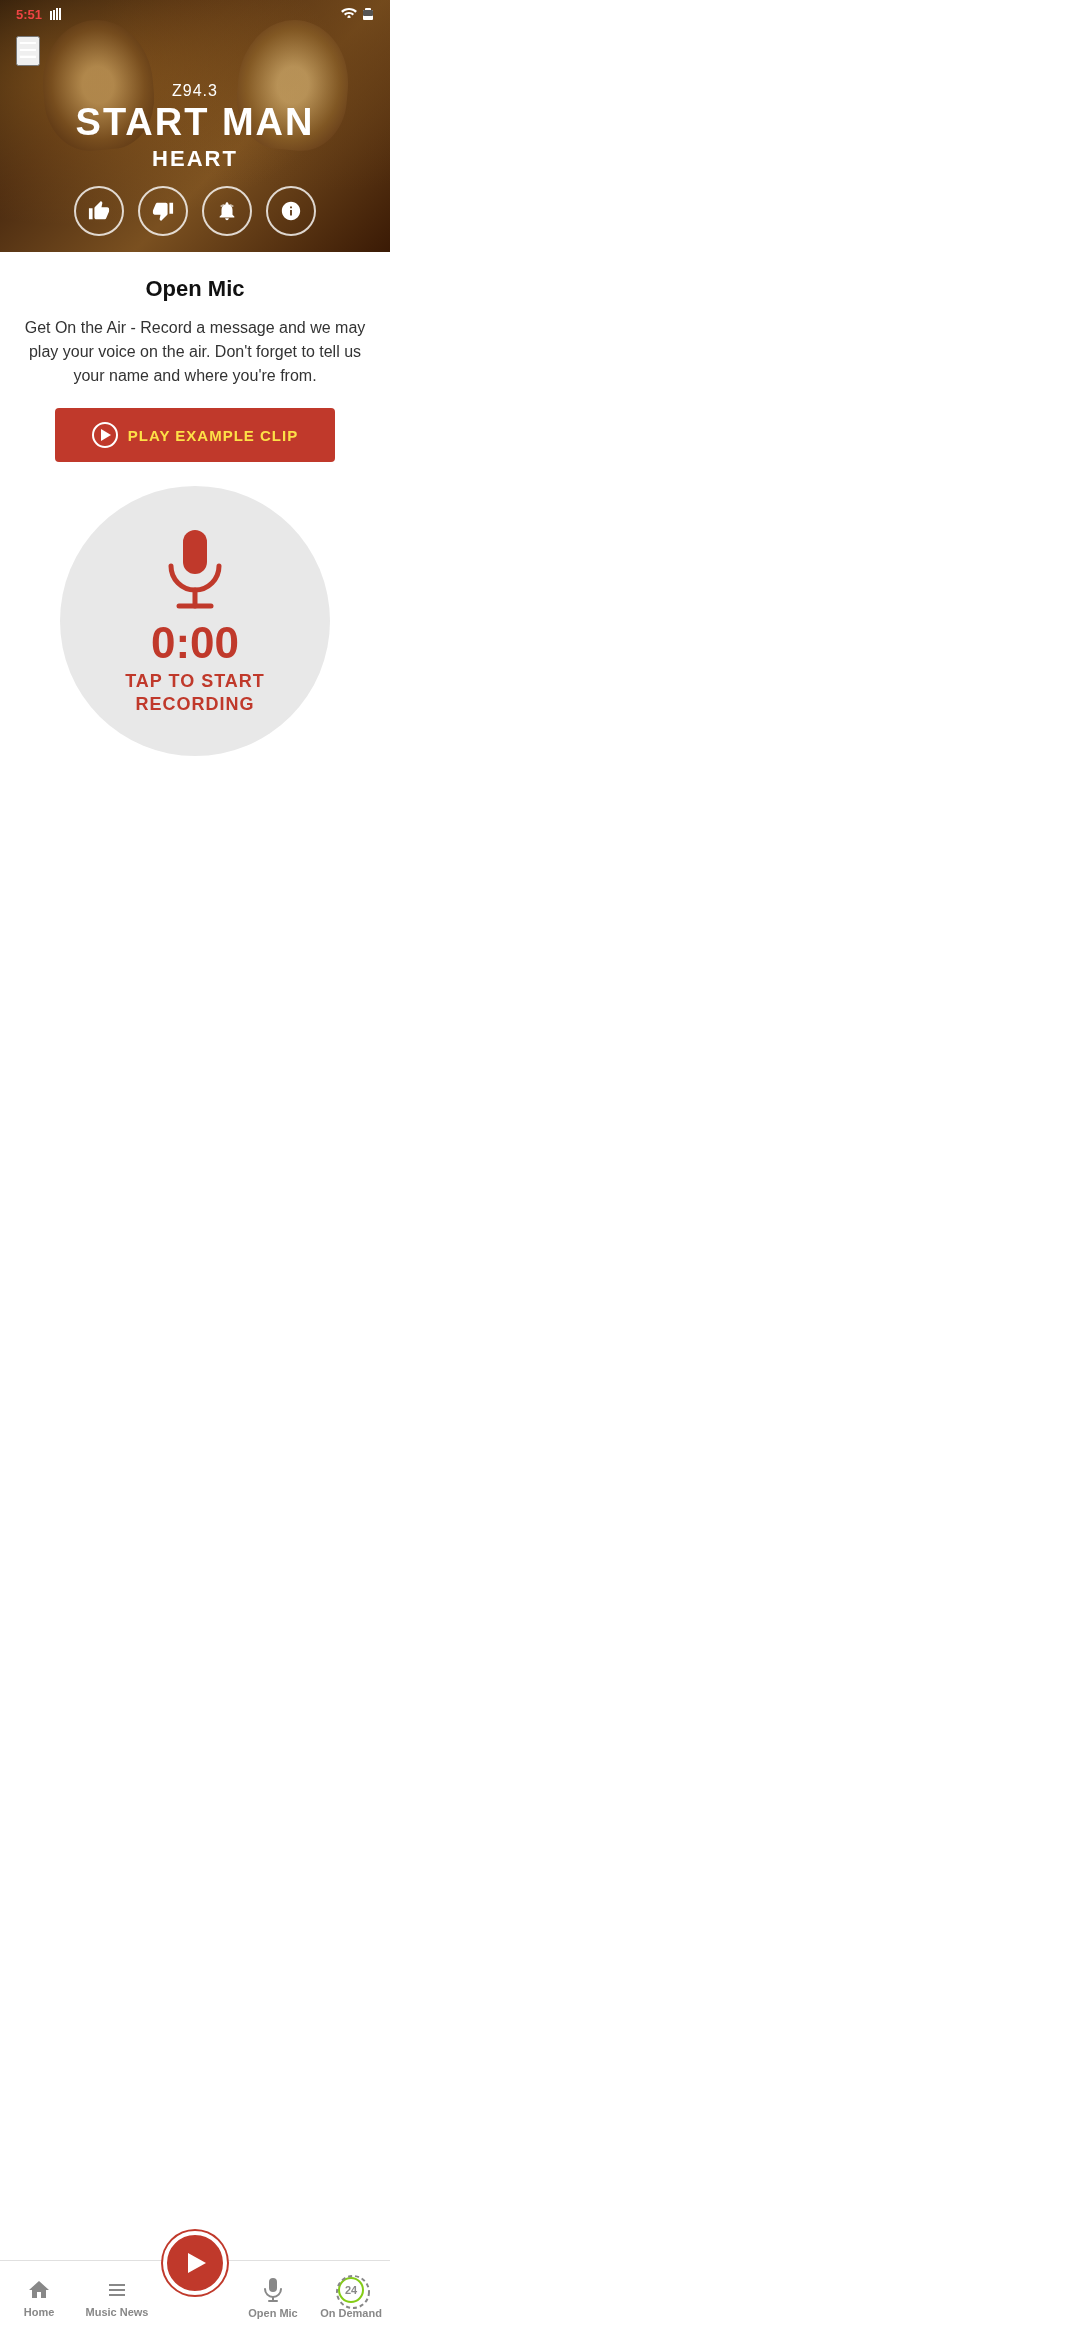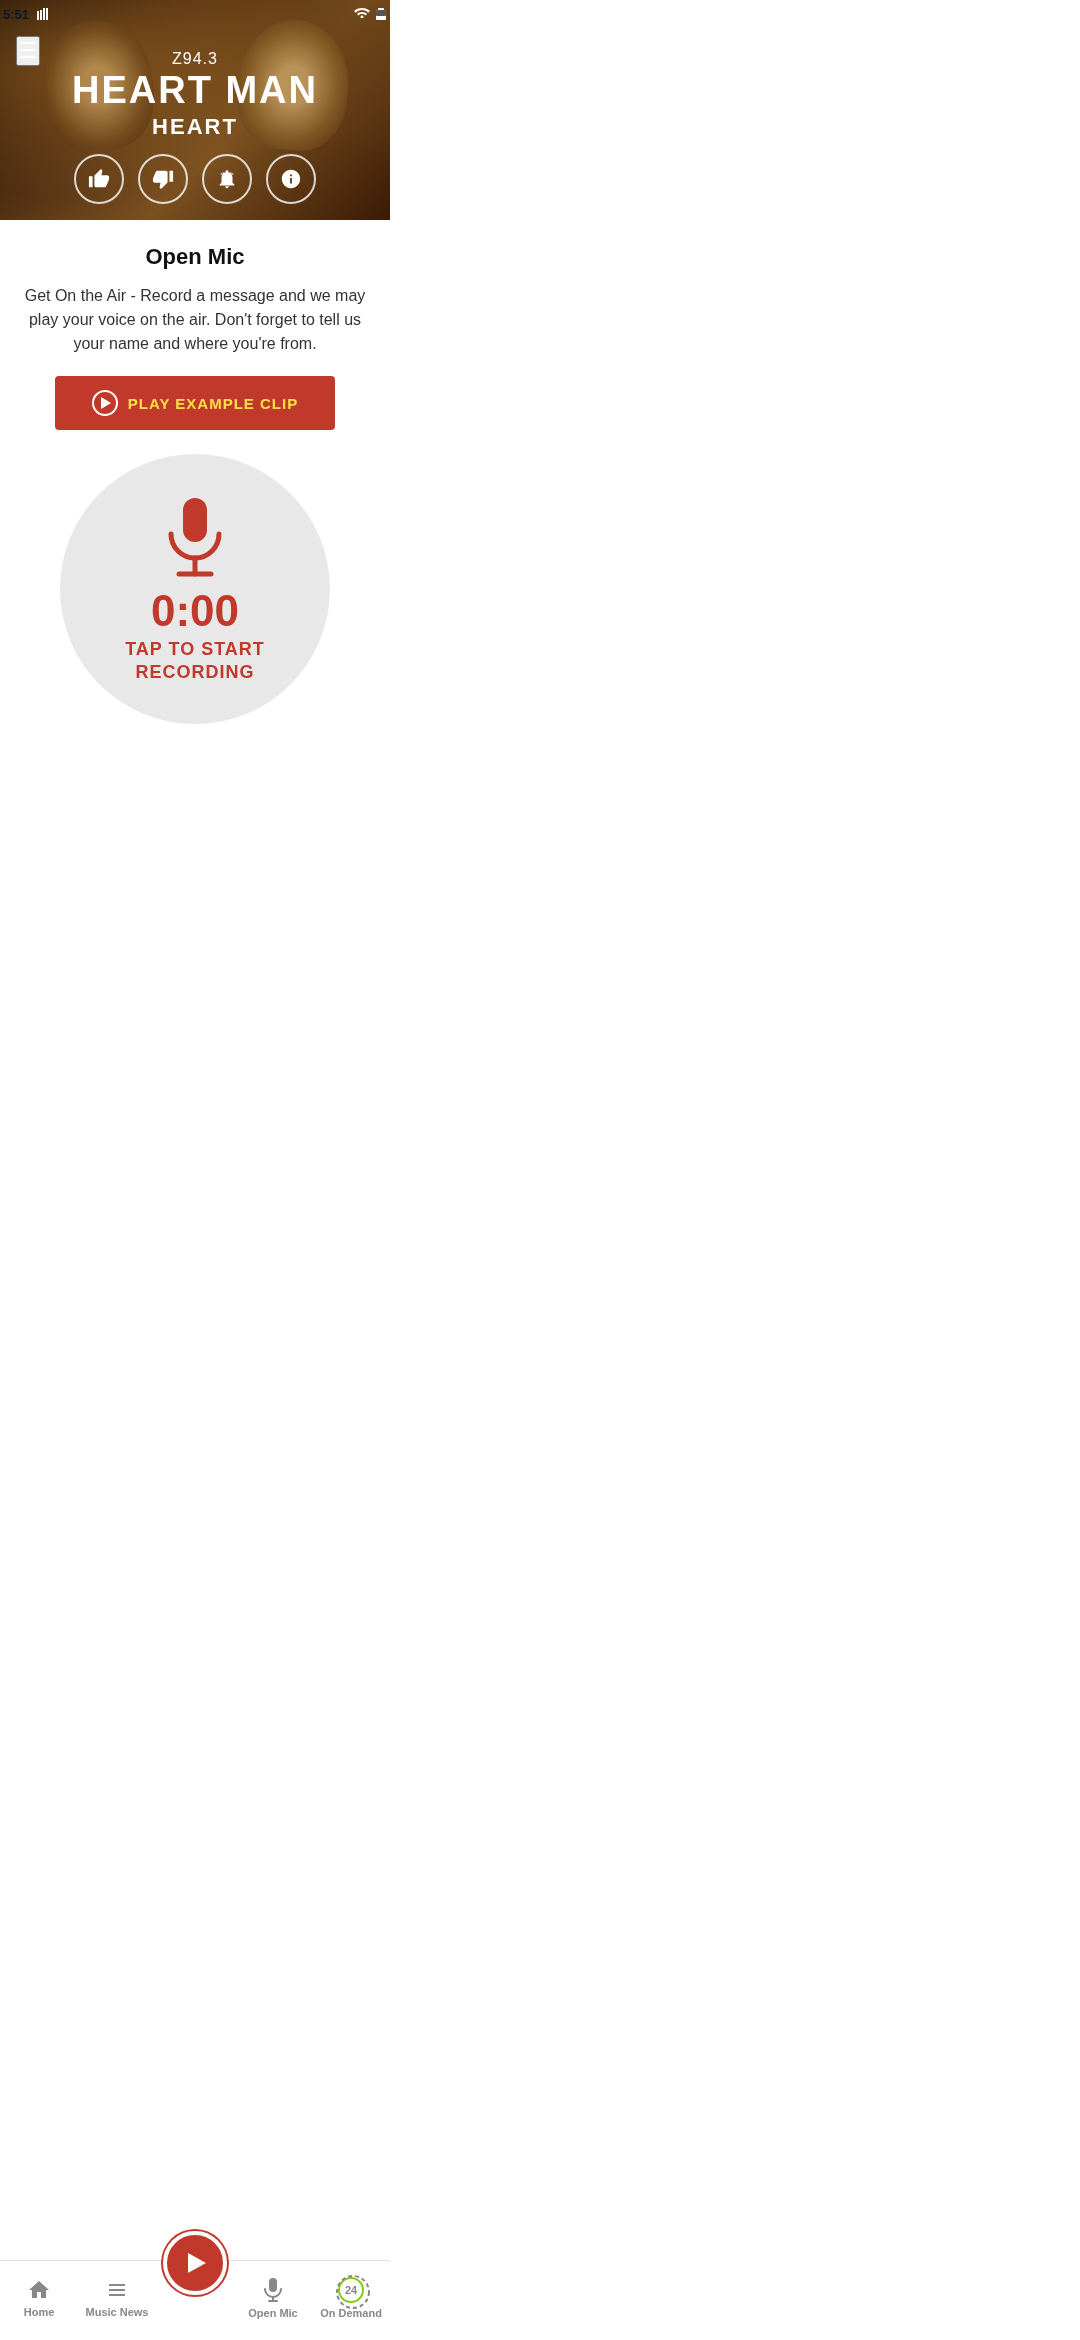--- a/index.html
+++ b/index.html
@@ -15,33 +15,33 @@
     }
 
     
     .status-bar {
       position: absolute;
       top: 0; left: 0; right: 0;
       height: 28px;
       display: flex;
       align-items: center;
       justify-content: space-between;
-      padding: 0 3px;
+      padding: 0 16px;
       z-index: 10;
-      color: #0f172a;
+      color: #ef4444;
       font-size: 13px;
       font-weight: 600;
     }
     .status-left { display: flex; align-items: center; gap: 4px; }
     .status-right { display: flex; align-items: center; gap: 5px; }
 
     
     .hero {
       width: 100%;
-      height: 220px;
+      height: 252px;
       background: linear-gradient(to bottom, #2a1a0a 0%, #5c3d1a 40%, #8b6020 70%, #6b4010 100%);
       position: relative;
       display: flex;
       flex-direction: column;
       align-items: center;
       justify-content: flex-end;
       padding-bottom: 16px;
       overflow: hidden;
     }
 
@@ -347,21 +347,21 @@
 <div class="hero">
   <div class="hero-bg"></div>
   <div class="hero-faces">
     <div class="hero-face hero-face-left"></div>
     <div class="hero-face hero-face-right"></div>
   </div>
   <button class="menu-btn">
     <span>☰</span>
   </button>
   <span class="station-name">Z94.3</span>
-  <span class="song-title">HEART MAN</span>
+  <span class="song-title">START MAN</span>
   <span class="artist-name">HEART</span>
   <div class="action-buttons">
     <button class="action-btn" title="Like">
       <svg width="22" height="22" viewBox="0 0 24 24" fill="white">
           <path d="M1 21h4V9H1v12zm22-11c0-1.1-.9-2-2-2h-6.31l.95-4.57.03-.32c0-.41-.17-.79-.44-1.06L14.17 1 7.59 7.59C7.22 7.95 7 8.45 7 9v10c0 1.1.9 2 2 2h9c.83 0 1.54-.5 1.84-1.22l3.02-7.05c.09-.23.14-.47.14-.73v-2z"></path>
         </svg>
     </button>
     <button class="action-btn" title="Dislike">
       <svg width="22" height="22" viewBox="0 0 24 24" fill="white">
           <path d="M15 3H6c-.83 0-1.54.5-1.84 1.22l-3.02 7.05c-.09.23-.14.47-.14.73v2c0 1.1.9 2 2 2h6.31l-.95 4.57-.03.32c0 .41.17.79.44 1.06L9.83 23l6.59-6.59c.36-.36.58-.86.58-1.41V5c0-1.1-.9-2-2-2zm4 0v12h4V3h-4z"></path>

